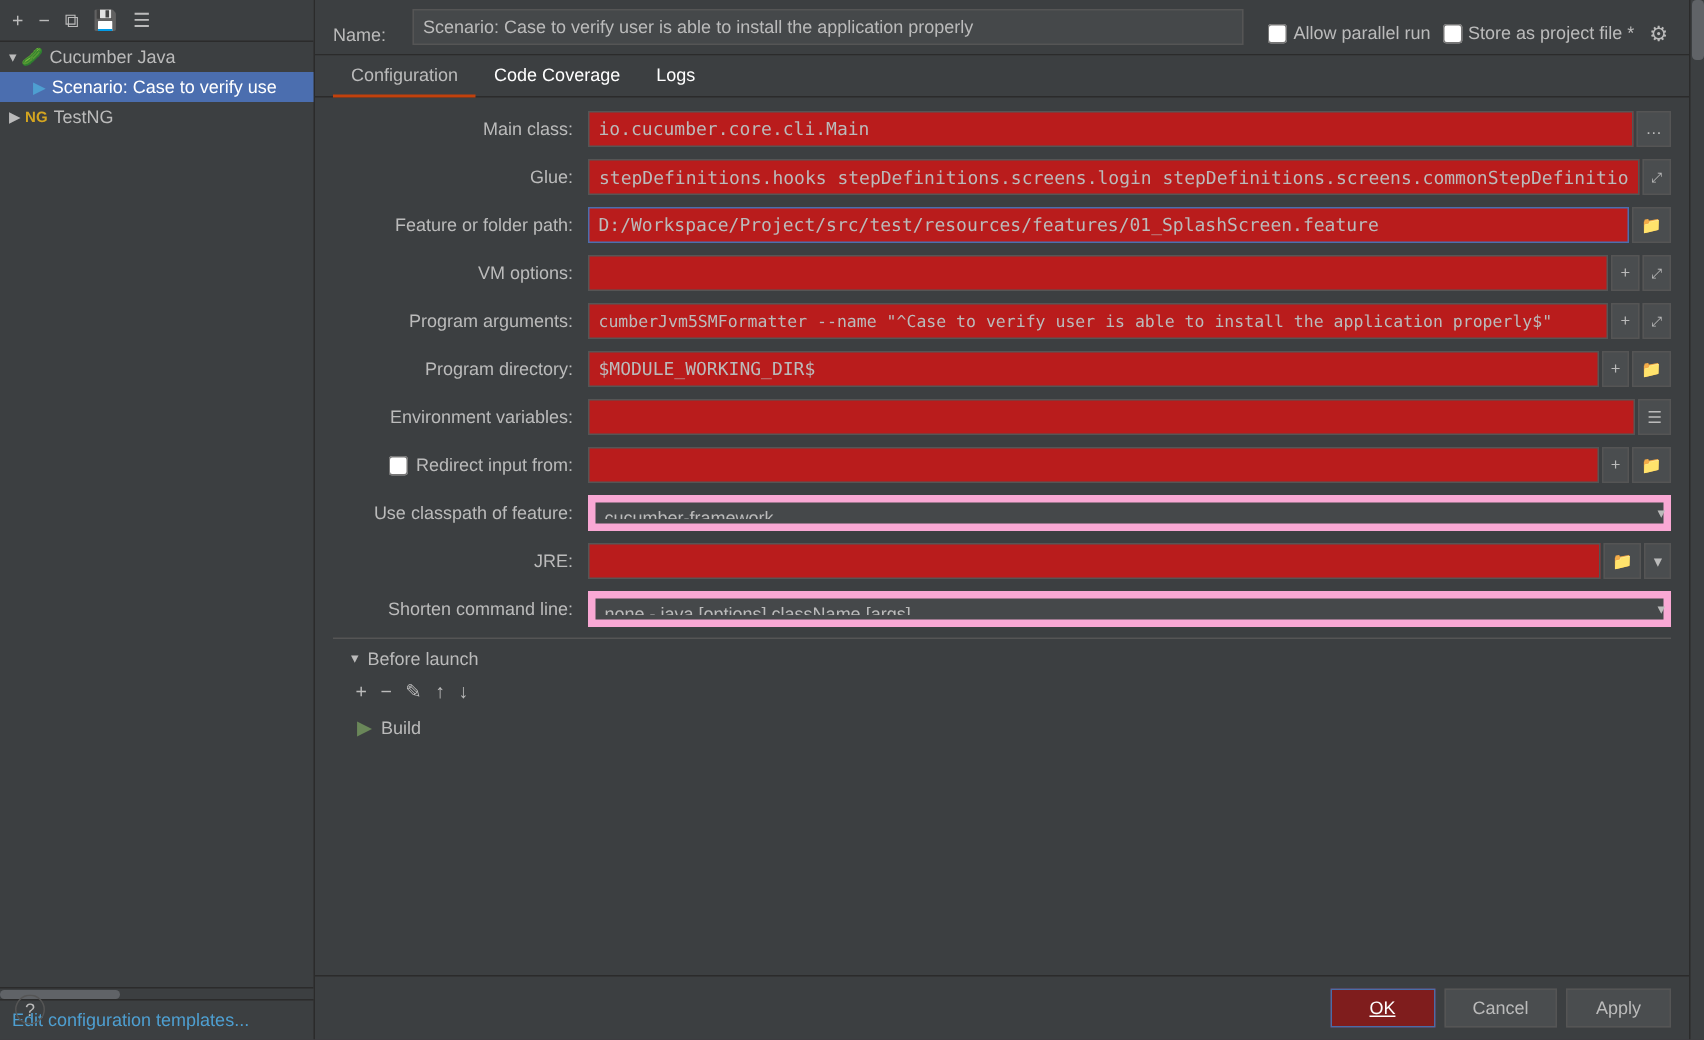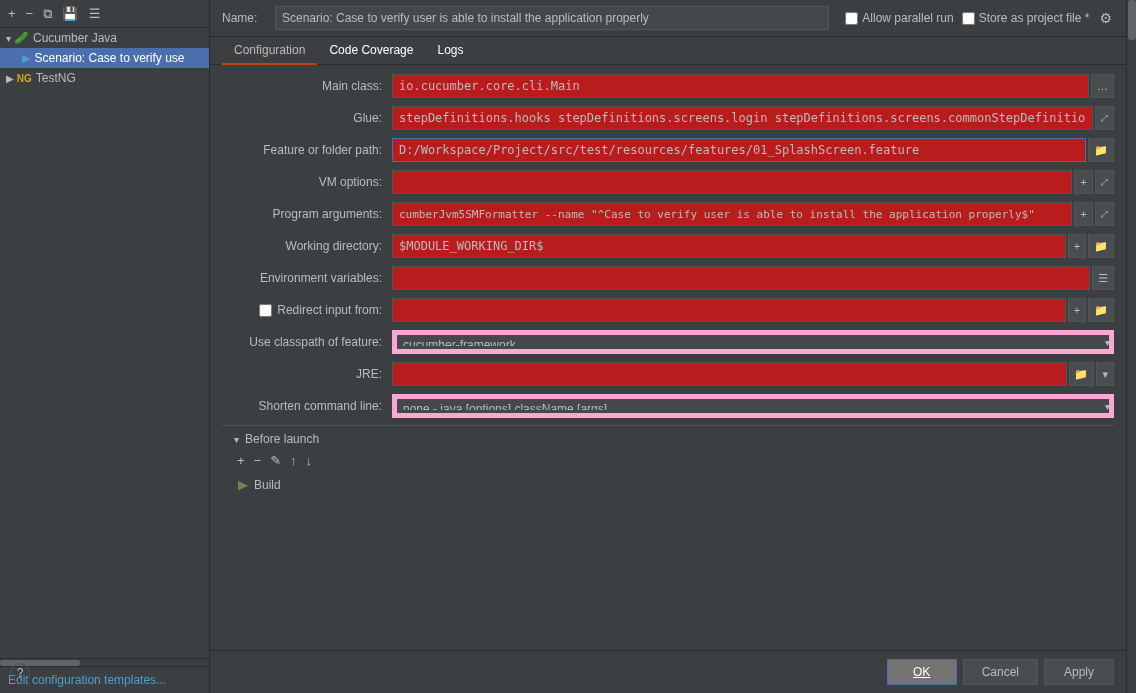--- a/index.html
+++ b/index.html
@@ -114,21 +114,21 @@
     .main {
       flex: 1;
       display: flex;
       flex-direction: column;
       background: #3c3f41;
     }
 
     
     .header-row {
       display: flex;
-      align-items: center;
+      align-items: flex-end;
       padding: 6px 12px;
       border-bottom: 1px solid #2b2b2b;
       background: #3c3f41;
       gap: 8px;
     }
     .header-row .name-label {
       color: #bbbbbb;
       font-size: 12px;
       min-width: 45px;
     }
@@ -323,21 +323,21 @@
     .footer-btn {
       padding: 5px 18px;
       font-size: 12px;
       cursor: pointer;
       border: 1px solid #555;
       background: #4a4d4f;
       color: #bbbbbb;
       min-width: 70px;
     }
     .footer-btn.primary {
-      background: #737373;
+      background: #7f1d1d;
       border-color: #4a6da7;
       color: #fff;
       text-decoration: underline;
     }
 
     
     .main-scrollbar {
       width: 10px;
       background: #3c3f41;
       border-left: 1px solid #2b2b2b;
@@ -457,21 +457,21 @@
     <div class="form-row">
       <span class="form-label">Program arguments:</span>
       <div class="form-input-wrap">
         <input class="form-input" type="text" value="cumberJvm5SMFormatter --name &quot;^Case to verify user is able to install the application properly$&quot;" style="font-size: 11px;">
         <button class="input-btn">+</button>
         <button class="input-btn" style="font-size:9px;">⤢</button>
       </div>
     </div>
 
     <div class="form-row">
-      <span class="form-label">Working directory:</span>
+      <span class="form-label">Program directory:</span>
       <div class="form-input-wrap">
         <input class="form-input" type="text" value="$MODULE_WORKING_DIR$" style="">
         <button class="input-btn">+</button>
         <button class="input-btn">📁</button>
       </div>
     </div>
 
     <div class="form-row">
       <span class="form-label">Environment variables:</span>
       <div class="form-input-wrap">

